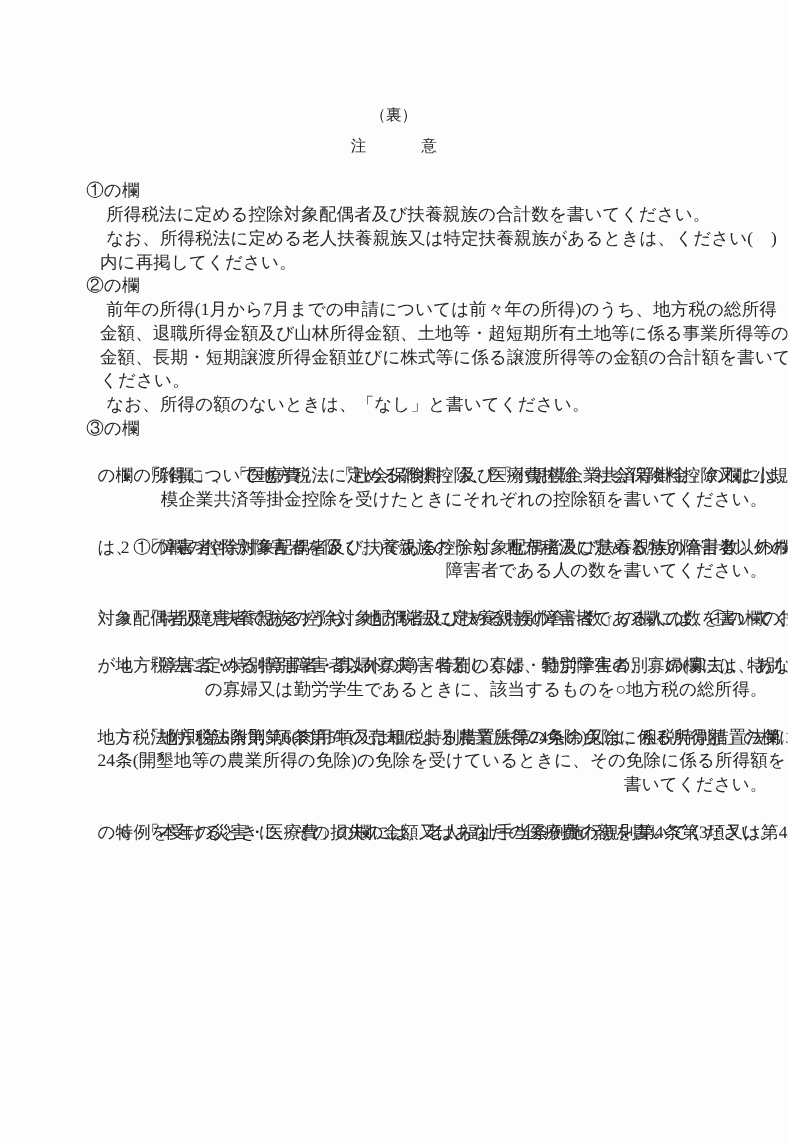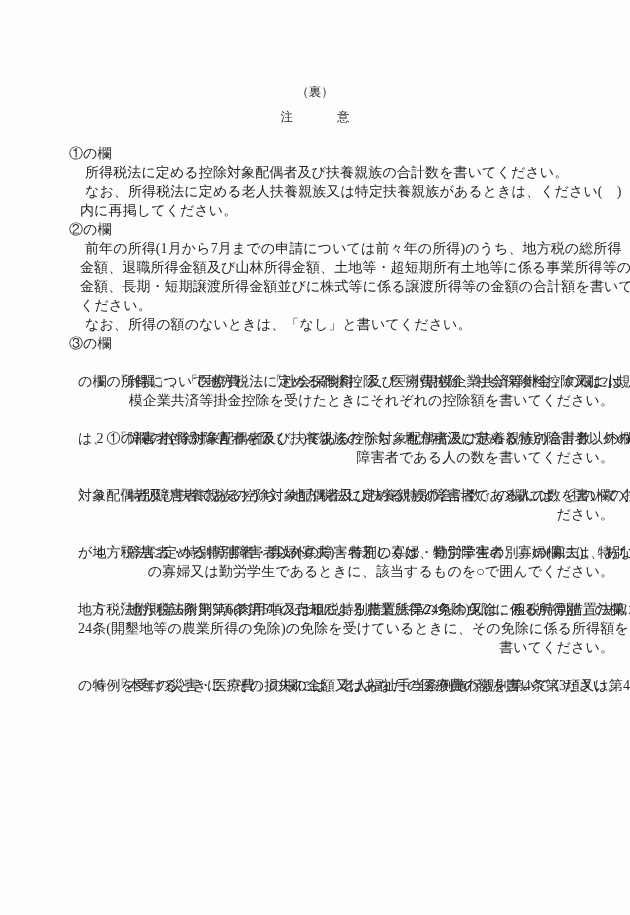--- a/index.html
+++ b/index.html
@@ -85,27 +85,26 @@
     <div class="line item">
       <span class="num">2</span><span>「障害者(特別障害者を除く。)である控除対象配偶者及び扶養親族の合計数」の欄に</span>
     </div>
     <div class="line ic">は、①の欄の控除対象配偶者及び扶養親族のうち、地方税法に定める特別障害者以外の</div>
     <div class="line ic">障害者である人の数を書いてください。</div>
 
     <div class="line item">
       <span class="num">3</span><span>「特別障害者である控除対象配偶者及び扶養親族の合計数」の欄には、①の欄の控除</span>
     </div>
     <div class="line ic">対象配偶者及び扶養親族のうち、地方税法に定める特別障害者である人の数を書いてく</div>
-    <div class="line ic">ださい。</div>
 
     <div class="line item">
       <span class="num">4</span><span>「障害者・特別障害者・寡婦(寡夫)・特別の寡婦・勤労学生の別」の欄には、あなた</span>
     </div>
     <div class="line ic">が地方税法に定める特別障害者以外の障害者若しくは、特別障害者、寡婦(寡夫)、特別</div>
-    <div class="line ic">の寡婦又は勤労学生であるときに、該当するものを○で囲んでください。</div>
+    <div class="line ic">の寡婦又は勤労学生であるときに、該当するものを○地方税の総所得。</div>
 
     <div class="line item">
       <span class="num">5</span><span>「地方税法附則第6条第5項又は租税特別措置法第24条の免除に係る所得額」の欄には、</span>
     </div>
     <div class="line ic">地方税法附則第6条第5項(肉用牛の売却による農業所得の免除)又は、租税特別措置法第</div>
     <div class="line ic">24条(開墾地等の農業所得の免除)の免除を受けているときに、その免除に係る所得額を</div>
     <div class="line ic">書いてください。</div>
 
     <div class="line item">
       <span class="num">6</span><span>「本年の災害・医療費」の欄には、老人福祉手当条例施行規則第4条第3項又は第4項</span>

